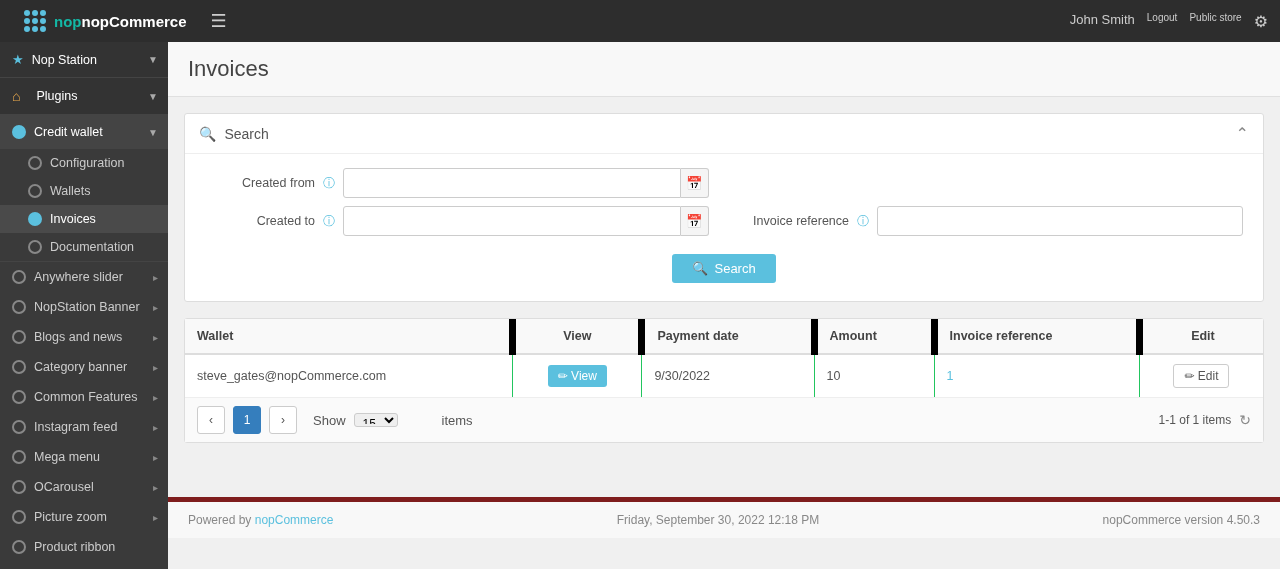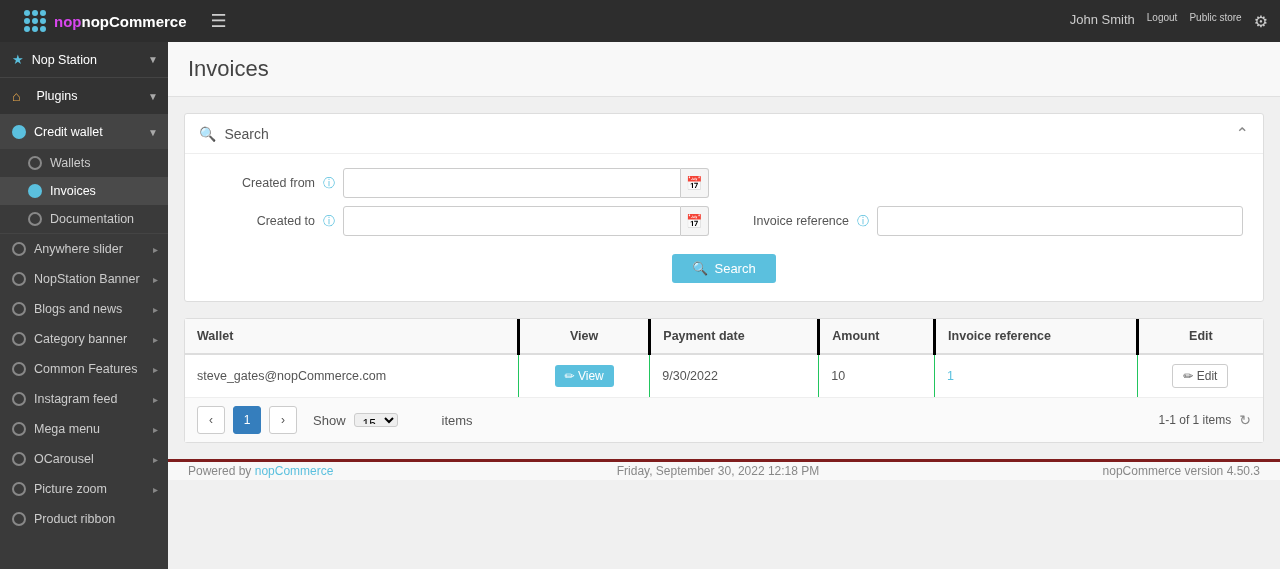--- a/index.html
+++ b/index.html
@@ -25,21 +25,21 @@
       display: grid;
       grid-template-columns: 6px 6px 6px;
       grid-template-rows: 6px 6px 6px;
       gap: 2px;
     }
     .logo-dots span {
       width: 6px; height: 6px; border-radius: 50%;
       background: #5bc0de;
     }
     .logo-text { color: #fff; font-size: 15px; font-weight: bold; }
-    .logo-text span { color: #d946ef; }
+    .logo-text span { color: #14b8a6; }
     .hamburger-btn {
       background: none; border: none; color: #ccc; font-size: 18px; cursor: pointer; margin-left: 16px;
     }
     .top-nav-right {
       display: flex; align-items: flex-start; gap: 12px;
     }
     .top-nav-right a { color: #ccc; text-decoration: none; font-size: 10px; }
     .nav-user { color: #ccc; font-size: 13px; }
     .settings-icon-btn { background: none; border: none; color: #ccc; cursor: pointer; font-size: 16px; }
 
@@ -202,21 +202,21 @@
       cursor: pointer;
       display: flex; align-items: center; gap: 6px;
     }
 
     
     .table-card { background: #fff; border: 1px solid #ddd; border-radius: 3px; }
     .data-table { width: 100%; border-collapse: collapse; }
     .data-table th {
       background: #f9f9f9;
       border-bottom: 2px solid #ddd;
-      border-right: 3px solid #000000;
+      border-right: 7px solid #000000;
       padding: 10px 12px;
       text-align: left;
       font-weight: 600;
       color: #444;
       font-size: 12.5px;
     }
     .data-table th:last-child { border-right: none; }
     .data-table td {
       border-bottom: 1px solid #eee;
       border-right: 1px solid #22c55e;
@@ -274,28 +274,29 @@
       font-size: 12px;
       height: 14px;
     }
     .items-label { color: #555; padding-left: 36px; }
     .page-info { margin-left: auto; color: #555; font-size: 12px; display: flex; align-items: center; gap: 8px; }
     .refresh-btn { background: none; border: none; cursor: pointer; color: #888; font-size: 14px; }
 
     
     .page-footer {
       background: #f8f8f8;
-      border-top: 3px solid #7f1d1d;
-      padding: 2px 20px;
+      border-top: 5px solid #7f1d1d;
+      padding: 11px 20px;
       display: flex;
       align-items: center;
       justify-content: space-between;
       font-size: 12px;
       color: #888;
       flex-shrink: 0;
+      margin-top: 38px;
     }
     .footer-link { color: #5bc0de; text-decoration: none; }
     .footer-version { color: #888; }
   </style>
 </head>
 <body>
 
 <nav class="top-nav">
   <div class="top-nav logo-area">
     <div class="logo-dots">
@@ -348,20 +349,26 @@
 
     <div class="sidebar-section">
       <div class="nop-station-header" style="background:#444;">
         <div class="sidebar-item-left">
           <span class="circle-icon filled"></span>
           <span>Credit wallet</span>
         </div>
         <span class="chevron-down">▼</span>
       </div>
 
+      <div class="sidebar-item sub-item">
+        <div class="sidebar-item-left">
+          <span class="circle-icon"></span>
+          <span>Configuration</span>
+        </div>
+      </div>
       <div class="sidebar-item sub-item">
         <div class="sidebar-item-left">
           <span class="circle-icon"></span>
           <span>Wallets</span>
         </div>
       </div>
       <div class="sidebar-item sub-item active">
         <div class="sidebar-item-left">
           <span class="circle-icon filled"></span>
           <span style="color:#fff;">Invoices</span>

